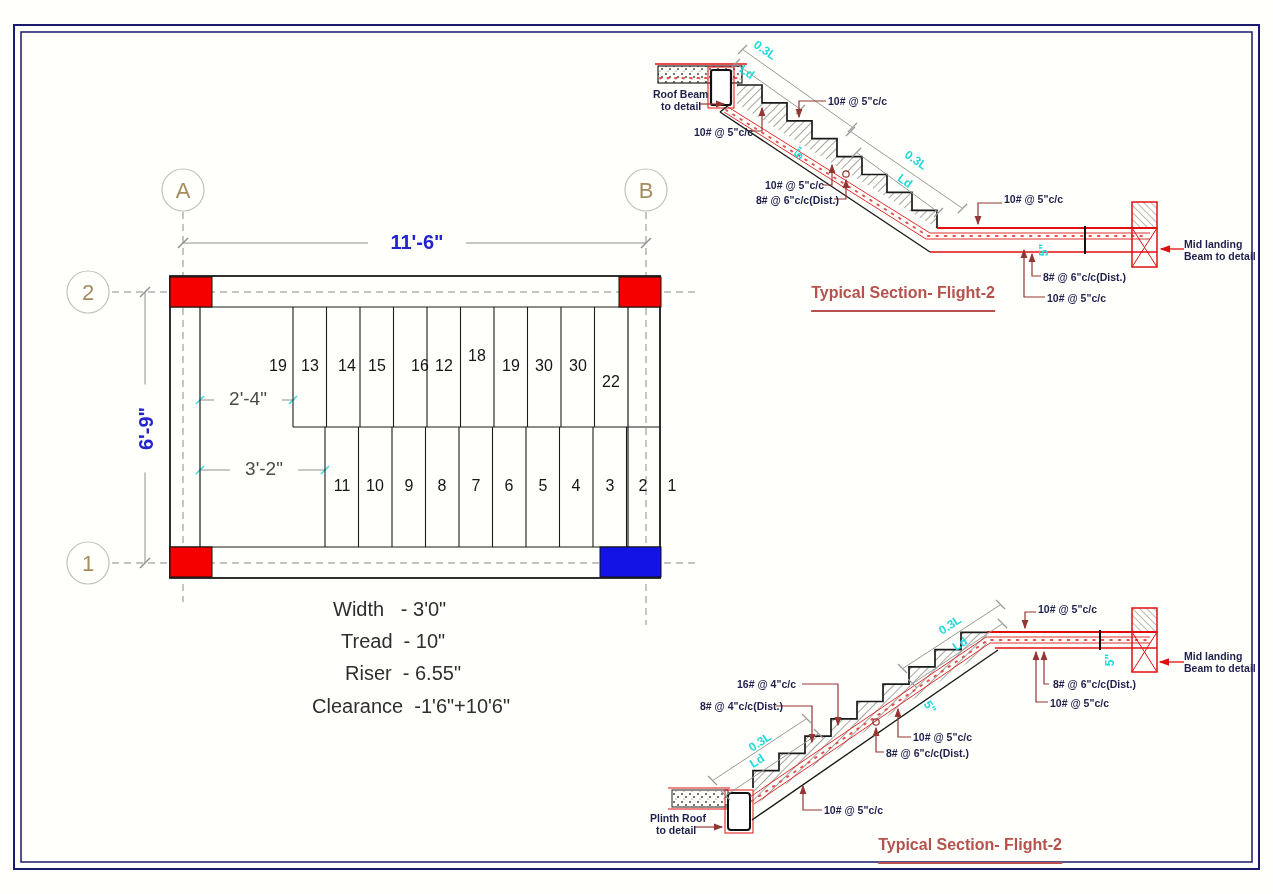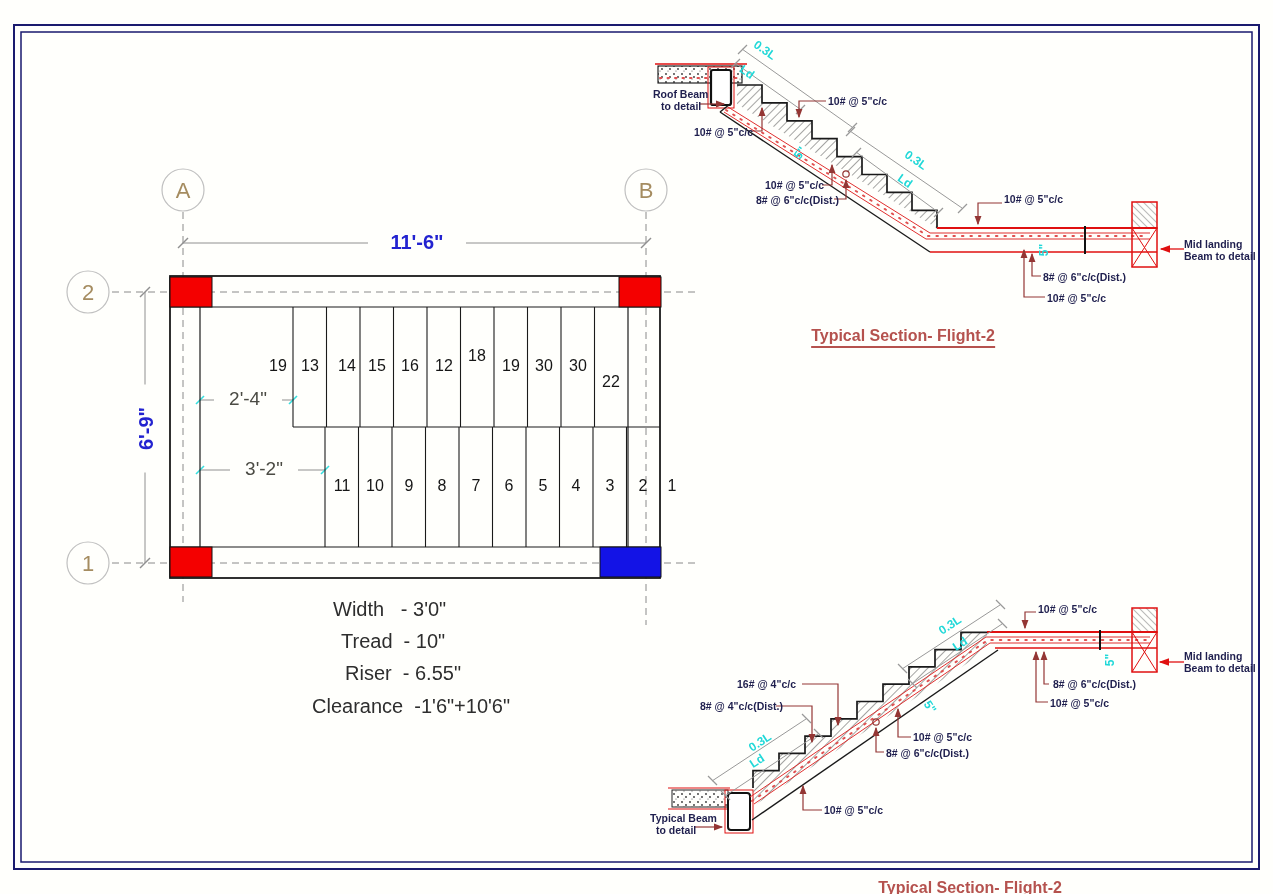--- a/index.html
+++ b/index.html
@@ -9,21 +9,21 @@
   span{position:absolute;}
   .ann{font:700 10.5px "Liberation Sans",sans-serif;color:#1f1f4e;white-space:nowrap;}
   .cy{font:700 12px "Liberation Sans",sans-serif;color:#21d8d8;white-space:nowrap;}
   .rot{transform-origin:center center;}
   .tn{font:400 16px "Liberation Sans",sans-serif;color:#161616;width:22px;text-align:center;white-space:nowrap;}
   .bub{font:400 22px "Liberation Sans",sans-serif;color:#a58c60;width:34px;text-align:center;}
   .bluedim{font:700 20px "Liberation Sans",sans-serif;color:#2323d0;background:#fffffc;text-align:center;white-space:nowrap;padding:0 4px;}
   .gdim{font:400 19px "Liberation Sans",sans-serif;color:#4b4b44;background:#fffffc;text-align:center;white-space:nowrap;padding:0 3px;}
   .sum{font:400 20px "Liberation Sans",sans-serif;color:#2e2e2e;white-space:pre;}
   .ttl{font:700 16px "Liberation Sans",sans-serif;color:#b5524e;border-bottom:2px solid #b5524e;
-       padding-bottom:1px;white-space:nowrap;text-align:center;margin-top:43px;}
+       padding-bottom:8px;white-space:nowrap;text-align:center;}
 </style>
 </head>
 <body>
 
 <div id="sheet">
 
 <svg id="art" width="1273" height="894" viewBox="0 0 1273 894">
   <defs>
     <pattern id="hatchP" width="6" height="6" patternUnits="userSpaceOnUse" patternTransform="rotate(45)">
       <line x1="0" y1="0" x2="0" y2="6" stroke="#4a4a4a" stroke-width="1"></line>
@@ -239,21 +239,21 @@
 
   <span class="bluedim" style="left:368px;top:231px;width:90px">11'-6"</span>
   <span class="bluedim rot" style="left:102px;top:417px;width:80px;transform:rotate(-90deg)">6'-9"</span>
   <span class="gdim" style="left:214px;top:388px;width:62px">2'-4"</span>
   <span class="gdim" style="left:230px;top:458px;width:62px">3'-2"</span>
 
   <span class="tn" style="left:267px;top:357px">19</span>
   <span class="tn" style="left:299px;top:357px">13</span>
   <span class="tn" style="left:336px;top:357px">14</span>
   <span class="tn" style="left:366px;top:357px">15</span>
-  <span class="tn" style="left:399px;top:357px">16</span>
+  <span class="tn" style="left:409px;top:357px">16</span>
   <span class="tn" style="left:433px;top:357px">12</span>
   <span class="tn" style="left:466px;top:347px">18</span>
   <span class="tn" style="left:500px;top:357px">19</span>
   <span class="tn" style="left:533px;top:357px">30</span>
   <span class="tn" style="left:567px;top:357px">30</span>
   <span class="tn" style="left:600px;top:373px">22</span>
 
   <span class="tn" style="left:331px;top:477px">11</span>
   <span class="tn" style="left:364px;top:477px">10</span>
   <span class="tn" style="left:398px;top:477px">9</span>
@@ -283,21 +283,21 @@
   <span class="ann" style="left:1184px;top:238px">Mid landing</span>
   <span class="ann" style="left:1184px;top:250px">Beam to detail</span>
   <span class="cy rot" style="left:765px;top:50px;transform:translate(-50%,-50%) rotate(35deg)">0.3L</span>
   <span class="cy rot" style="left:747px;top:72px;transform:translate(-50%,-50%) rotate(35deg)">Ld</span>
   <span class="cy rot" style="left:916px;top:160px;transform:translate(-50%,-50%) rotate(35deg)">0.3L</span>
   <span class="cy rot" style="left:905px;top:181px;transform:translate(-50%,-50%) rotate(35deg)">Ld</span>
   <span class="cy rot" style="left:800px;top:153px;transform:translate(-50%,-50%) rotate(-55deg)">5"</span>
   <span class="cy rot" style="left:1044px;top:250px;transform:translate(-50%,-50%) rotate(-90deg)">5"</span>
   <span class="ttl" style="left:903px;top:284px;transform:translateX(-50%)">Typical Section- Flight-2</span>
 
-  <span class="ann" style="left:650px;top:812px">Typical Beam</span>
+  <span class="ann" style="left:650px;top:812px">Plinth Roof</span>
   <span class="ann" style="left:656px;top:824px">to detail</span>
   <span class="ann" style="left:737px;top:678px">16# @ 4"c/c</span>
   <span class="ann" style="left:700px;top:700px">8# @ 4"c/c(Dist.)</span>
   <span class="ann" style="left:824px;top:804px">10# @ 5"c/c</span>
   <span class="ann" style="left:913px;top:731px">10# @ 5"c/c</span>
   <span class="ann" style="left:886px;top:747px">8# @ 6"c/c(Dist.)</span>
   <span class="ann" style="left:1038px;top:603px">10# @ 5"c/c</span>
   <span class="ann" style="left:1053px;top:678px">8# @ 6"c/c(Dist.)</span>
   <span class="ann" style="left:1050px;top:697px">10# @ 5"c/c</span>
   <span class="ann" style="left:1184px;top:650px">Mid landing</span>

